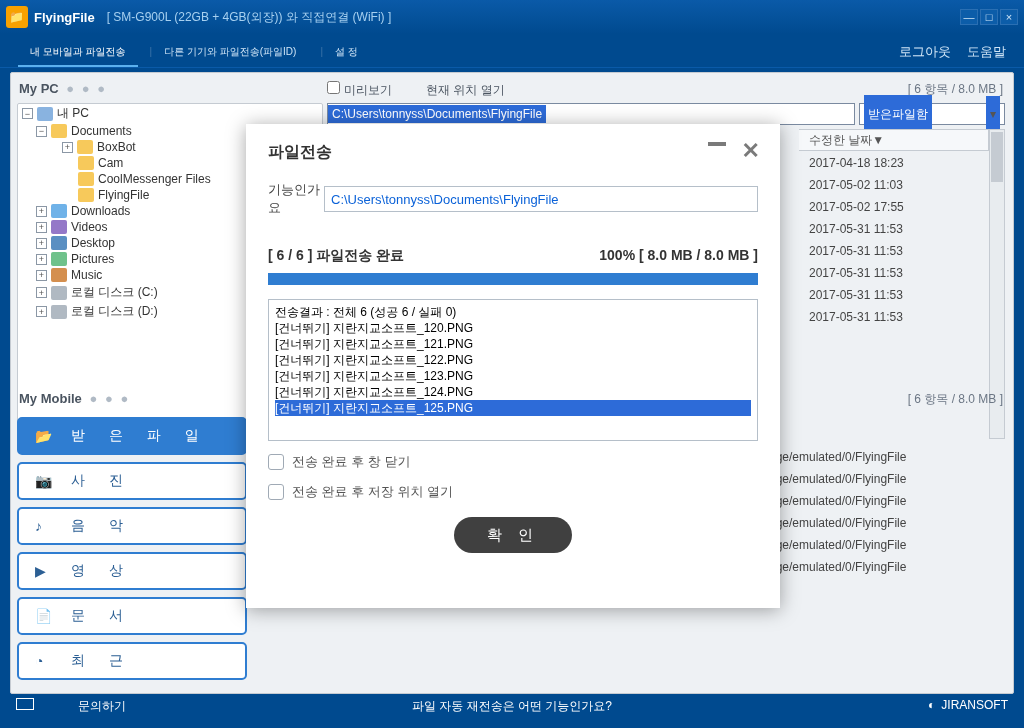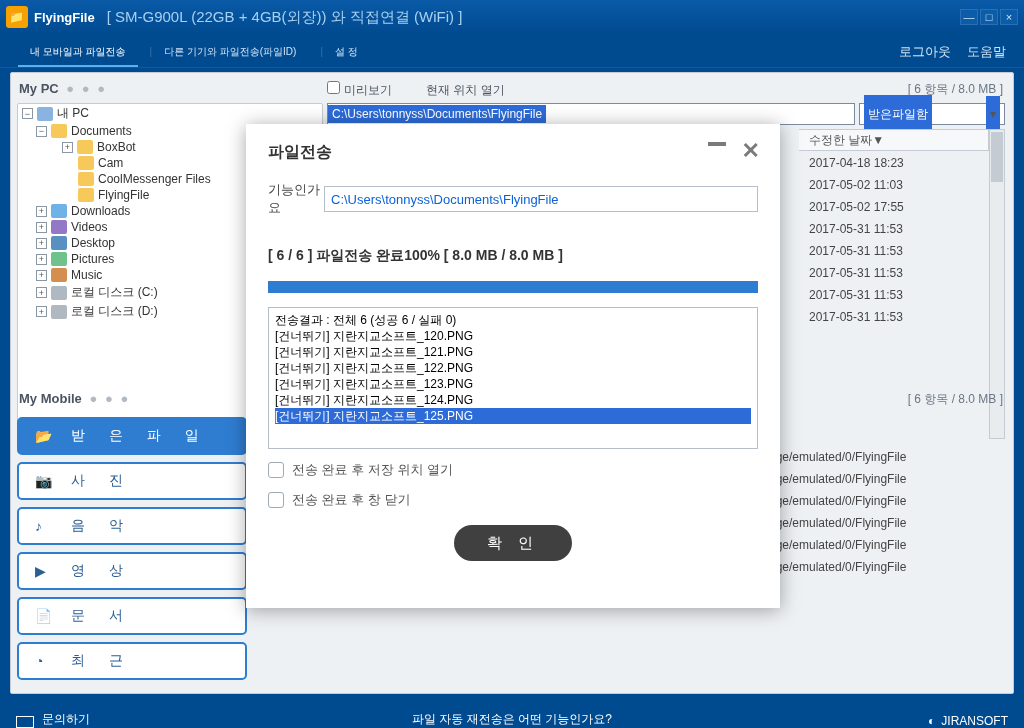--- a/index.html
+++ b/index.html
@@ -1,21 +1,21 @@
 <!DOCTYPE html>
 <html><head>
 <meta charset="utf-8">
 <style>
 * { margin: 0; padding: 0; box-sizing: border-box; font-family: "Malgun Gothic", Arial, sans-serif; }
 body { width: 1024px; height: 728px; background: #004a8f; overflow: hidden; position: relative; }
 
 .titlebar { height: 34px; background: linear-gradient(#0a5aa8, #004a8f); display: flex; align-items: center; padding: 0 6px; color: #fff; font-size: 13px; }
 .titlebar .logo { width: 22px; height: 22px; background: #f7a100; border-radius: 3px; margin-right: 6px; display:flex; align-items:center; justify-content:center; font-size:12px; color:#7a4b00;}
 .titlebar .appname { font-weight: bold; margin-right: 12px; }
-.titlebar .device { color: #a7d0f0; font-size: 15px; }
+.titlebar .device { color: #a7d0f0; font-size: 12px; }
 .titlebar .winbtns { margin-left: auto; display: flex; gap: 2px; }
 .titlebar .winbtns div { width: 18px; height: 16px; background: #0c5da9; border:1px solid #2a6fb3; display:flex; align-items:center; justify-content:center; color:#cfe5f7; font-size:11px;}
 
 .tabbar { height: 34px; background: #004a8f; display:flex; align-items:flex-end; padding: 0 18px; border-bottom:1px solid #0a5aa8;}
 .tabbar .tab { color: #cfe5f7; font-size: 10px; padding: 0 12px 6px; border-bottom:2px solid transparent;}
 .tabbar .tab.active { color: #fff; border-bottom:2px solid #5bb0ee;}
 .tabbar .tab.sep::before { content:"|"; color:#3d75a9; margin-right:12px;}
 .tabbar .spacer { flex: 1; }
 .tabbar .link { color:#cfe5f7; font-size:13px; margin-left:16px; padding-bottom:6px; }
 
@@ -56,33 +56,33 @@
 .mymobile-count { position:absolute; right:10px; top:318px; font-size:12px; color:#6b7684;}
 
 .sidebtns { position:absolute; left:6px; top:344px; width:230px;}
 .sidebtn { height:38px; border:2px solid #2f7dd1; border-radius:5px; background:#fff; margin-bottom:7px; display:flex; align-items:center; padding:0 16px; font-size:14px; letter-spacing:10px; color:#2c5f94;}
 .sidebtn.active { background:#2f7dd1; color:#fff;}
 .sidebtn .ic { width:22px; margin-right:14px; letter-spacing:0;}
 
 .pathscol { position:absolute; right:24px; top:376px; width:220px; font-size:12px; color:#444;}
 .pathscol div { height:22px; padding:1px 0;}
 
-.footer { position:absolute; left:0; right:0; bottom:0; height:30px; background:#004a8f; color:#fff; font-size:12px; display:flex; align-items:flex-end; padding:0 16px;}
+.footer { position:absolute; left:0; right:0; bottom:0; height:30px; background:#004a8f; color:#fff; font-size:12px; display:flex; align-items:flex-start; padding:0 16px;gap:36px;}
 .footer .brand{margin-left:auto; display:flex; align-items:center; gap:6px;}
 .footer .mail{width:18px;height:12px;border:1px solid #fff; margin-right:8px;}
 .footer .mid { position:absolute; left:50%; transform:translateX(-50%);}
 
 .modal { position:absolute; left:246px; top:124px; width:534px; height:484px; background:#fff; box-shadow:0 2px 18px rgba(0,0,0,0.35); padding:18px 22px;}
 .modal h3 { font-size:16px; font-weight:bold; color:#333; margin-bottom:18px;}
 .modal .mmin { position:absolute; right:54px; top:18px; width:18px; height:4px; background:#7a7a7a;}
 .modal .mclose { position:absolute; right:20px; top:14px; font-size:22px; color:#7a7a7a; font-weight:bold;}
 .modal .row { display:flex; align-items:center; margin-bottom:16px; font-size:13px;}
 .modal .row label { width:56px; color:#444;}
 .modal .row .inp { flex:1; border:1px solid #b5bfc9; height:26px; padding:0 6px; color:#0b62d8; font-size:13px; display:flex; align-items:center;}
-.modal .prog-line { display:flex; justify-content:flex-start; font-size:14px; font-weight:bold; color:#333; margin-top:30px; margin-bottom:16px;}
+.modal .prog-line { display:flex; justify-content:space-between; font-size:14px; font-weight:bold; color:#333; margin-top:30px; margin-bottom:8px;}
 .modal .bar { height:12px; background:#2f7dd1; margin-bottom:14px;}
 .modal .log { border:1px solid #b5bfc9; height:142px; font-size:12px; padding:4px 6px; overflow:hidden;}
 .modal .log div { line-height:16px;}
 .modal .log .sel { background:#2d6bd8; color:#fff;}
 .modal .chk { display:flex; align-items:center; font-size:13px; color:#555; margin-top:12px;}
 .modal .chk .box{width:16px;height:16px;border:1px solid #a0aab5; border-radius:3px; margin-right:8px;}
 .modal .okbtn { width:118px; height:36px; background:#404040; color:#fff; border-radius:18px; display:flex; align-items:center; justify-content:center; font-size:15px; margin:16px auto 0; letter-spacing:6px;}
 </style>
 </head>
 <body>
@@ -284,23 +284,23 @@
     <div>[건너뛰기] 지란지교소프트_120.PNG</div>
     <div>[건너뛰기] 지란지교소프트_121.PNG</div>
     <div>[건너뛰기] 지란지교소프트_122.PNG</div>
     <div>[건너뛰기] 지란지교소프트_123.PNG</div>
     <div>[건너뛰기] 지란지교소프트_124.PNG</div>
     <div class="sel">[건너뛰기] 지란지교소프트_125.PNG</div>
   </div>
 
   <div class="chk">
       <span class="box"></span>
-      <span>전송 완료 후 저장 위치 열기</span>
+      <span>전송 완료 후 창 닫기</span>
     </div>
   <div class="chk">
       <span class="box"></span>
-      <span>전송 완료 후 창 닫기</span>
+      <span>전송 완료 후 저장 위치 열기</span>
     </div>
 
   <div class="okbtn">
       <span>확 인</span>
     </div>
 </div>
 
 </body></html>

